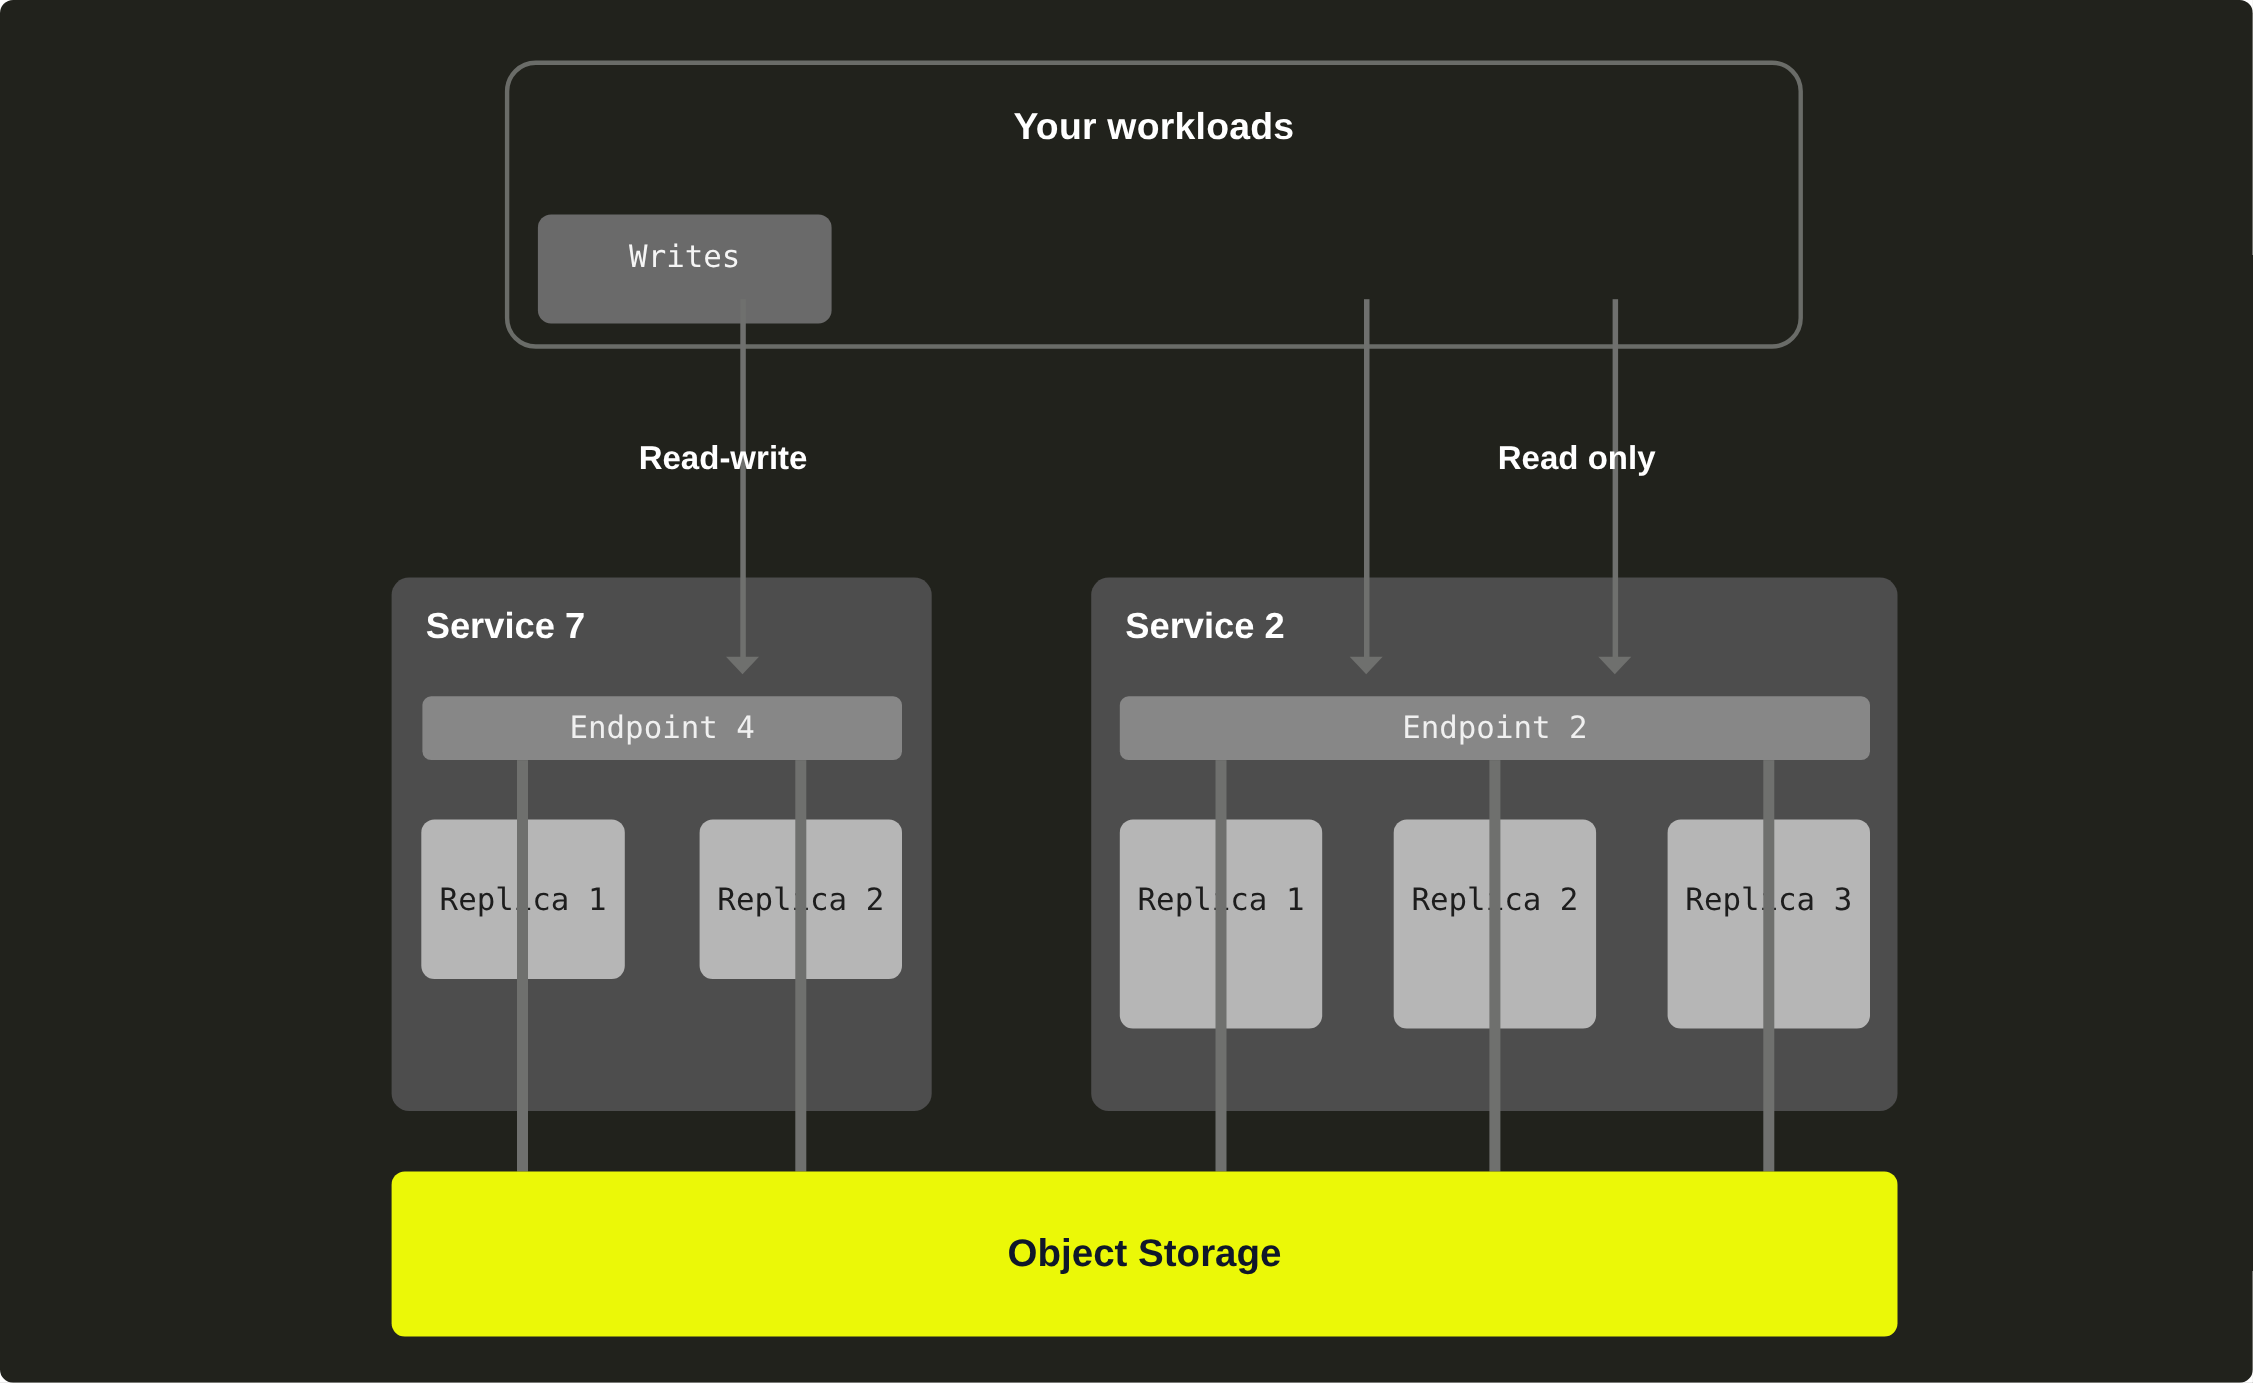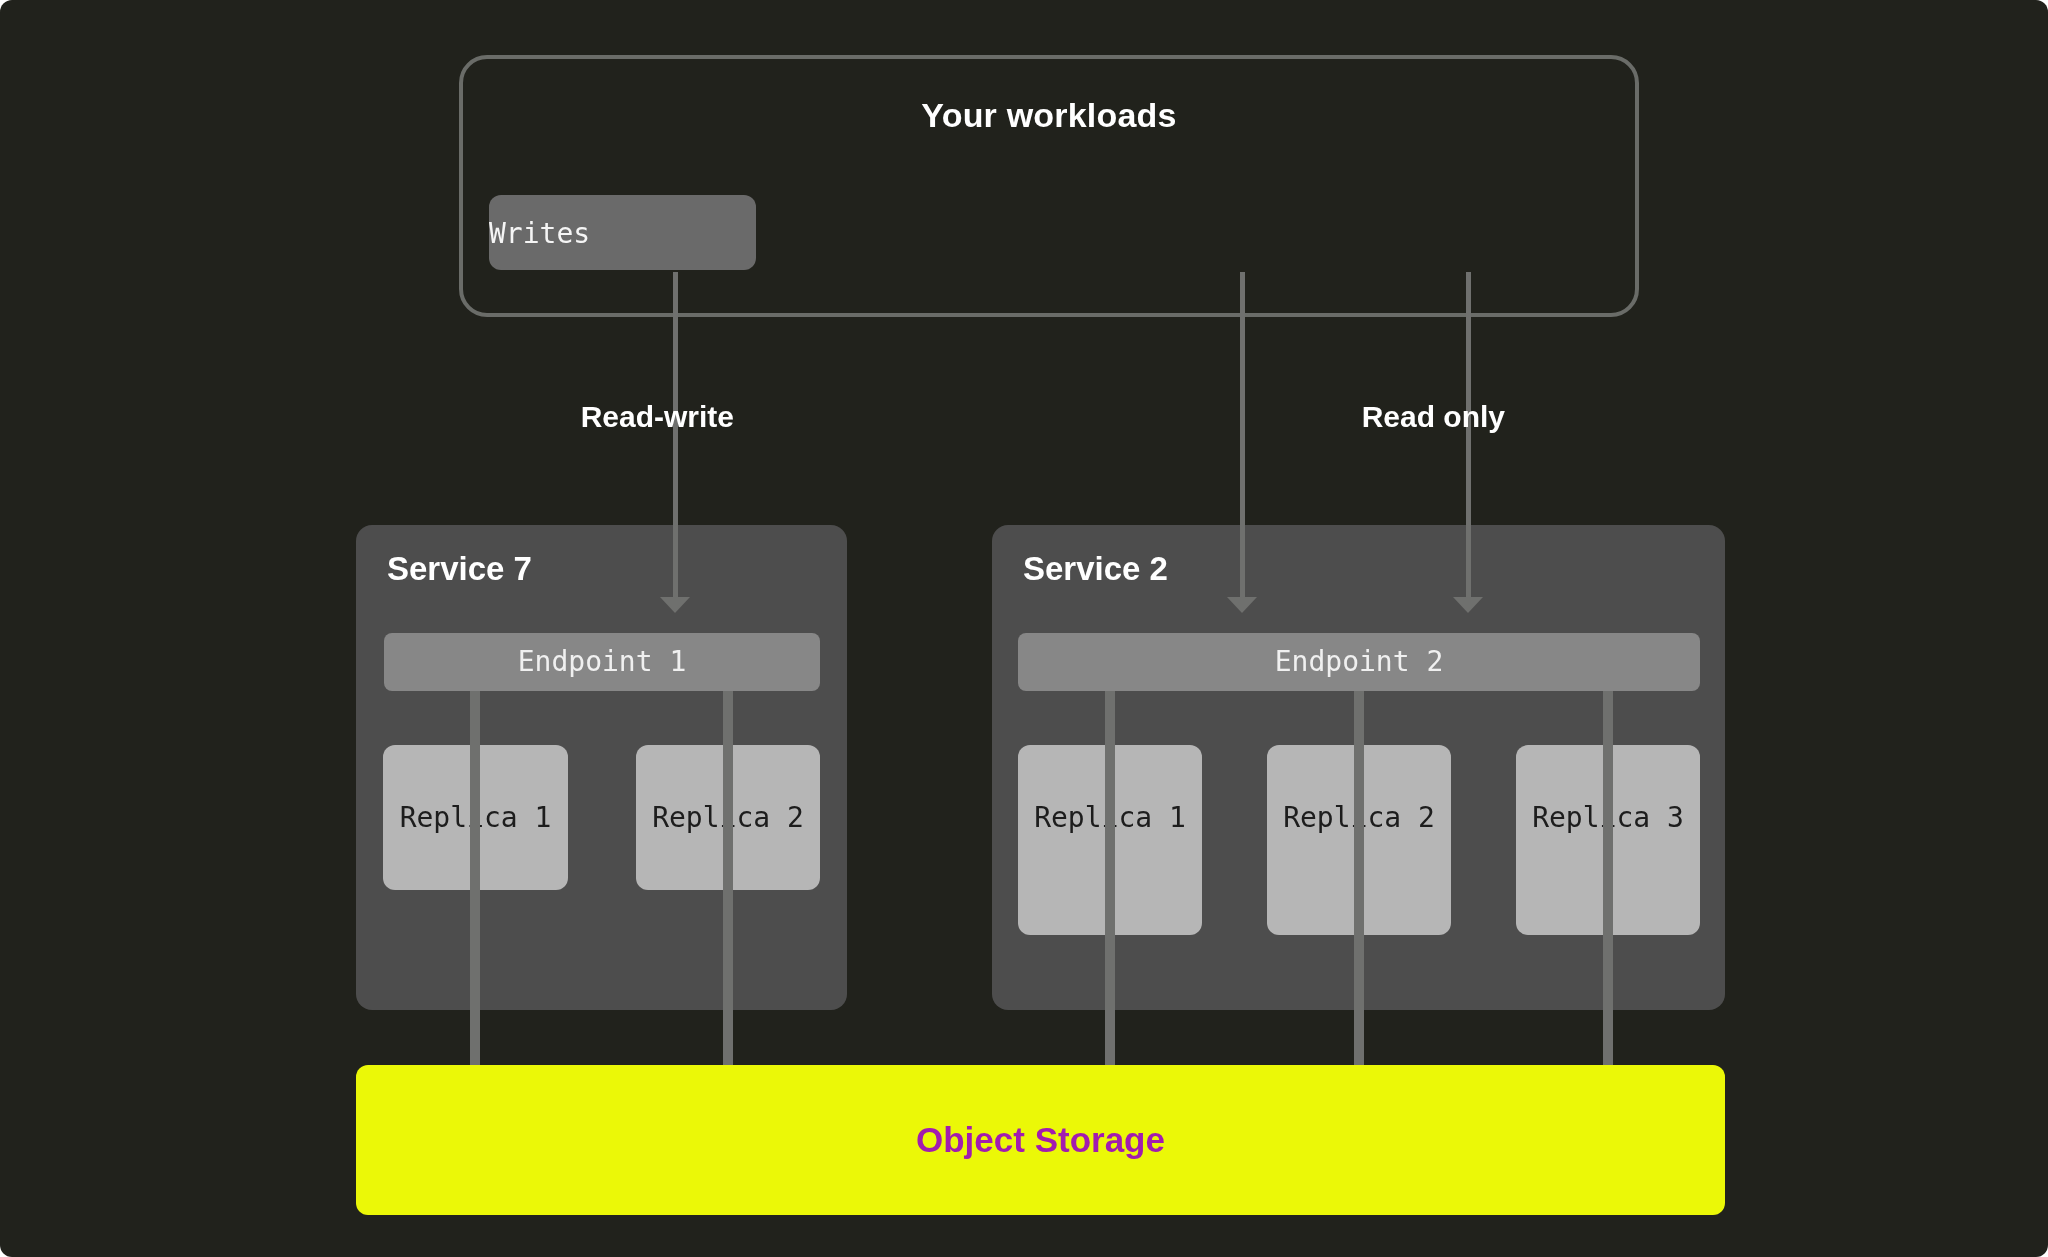--- a/index.html
+++ b/index.html
@@ -32,27 +32,28 @@
     left: 0; right: 0; top: 37px;
     text-align: center;
     color: #FFFFFF;
     font-size: 34px;
     font-weight: bold;
     letter-spacing: 0.2px;
   }
   .chip {
     position: absolute;
     top: 136px;
-    height: 75px;
+    height: 99px;
     background: #6A6A6A;
     border-radius: 12px;
     color: #F5F5F5;
     font-family: "DejaVu Sans Mono", "Liberation Mono", monospace;
     font-size: 28px;
     line-height: 77px;
+    text-align: center;
     z-index: 3;
   }
   .chip-writes   { left: 26px;  width: 267px; }
   .chip-cfa      { left: 404px; width: 438px; }
   .chip-adhoc    { left: 867px; width: 270px; }
 
   
   .arrow { position: absolute; z-index: 2; }
   .arrow-line {
     position: absolute;
@@ -158,21 +159,21 @@
   .conn-4 { left: 1354px; }
   .conn-5 { left: 1603px; }
 
   
   .storage {
     position: absolute;
     left: 356px; top: 1065px;
     width: 1369px; height: 150px;
     background: #EBF807;
     border-radius: 12px;
-    color: #a21caf;
+    color: #0f172a;
     font-size: 35px;
     font-weight: bold;
     text-align: center;
     line-height: 150px;
     z-index: 3;
   }
 </style>
 </head>
 <body>
 
@@ -200,21 +201,21 @@
   <div class="flow-label flow-label-right">Read only</div>
 
   <div class="connector conn-1"></div>
   <div class="connector conn-2"></div>
   <div class="connector conn-3"></div>
   <div class="connector conn-4"></div>
   <div class="connector conn-5"></div>
 
   <div class="service service-1">
     <div class="service-title">Service 7</div>
-    <div class="endpoint">Endpoint 1</div>
+    <div class="endpoint">Endpoint 4</div>
     <div class="replica s1-r1">Replica 1</div>
     <div class="replica s1-r2">Replica 2</div>
   </div>
 
   <div class="service service-2">
     <div class="service-title">Service 2</div>
     <div class="endpoint">Endpoint 2</div>
     <div class="replica s2-r1">Replica 1</div>
     <div class="replica s2-r2">Replica 2</div>
     <div class="replica s2-r3">Replica 3</div>

